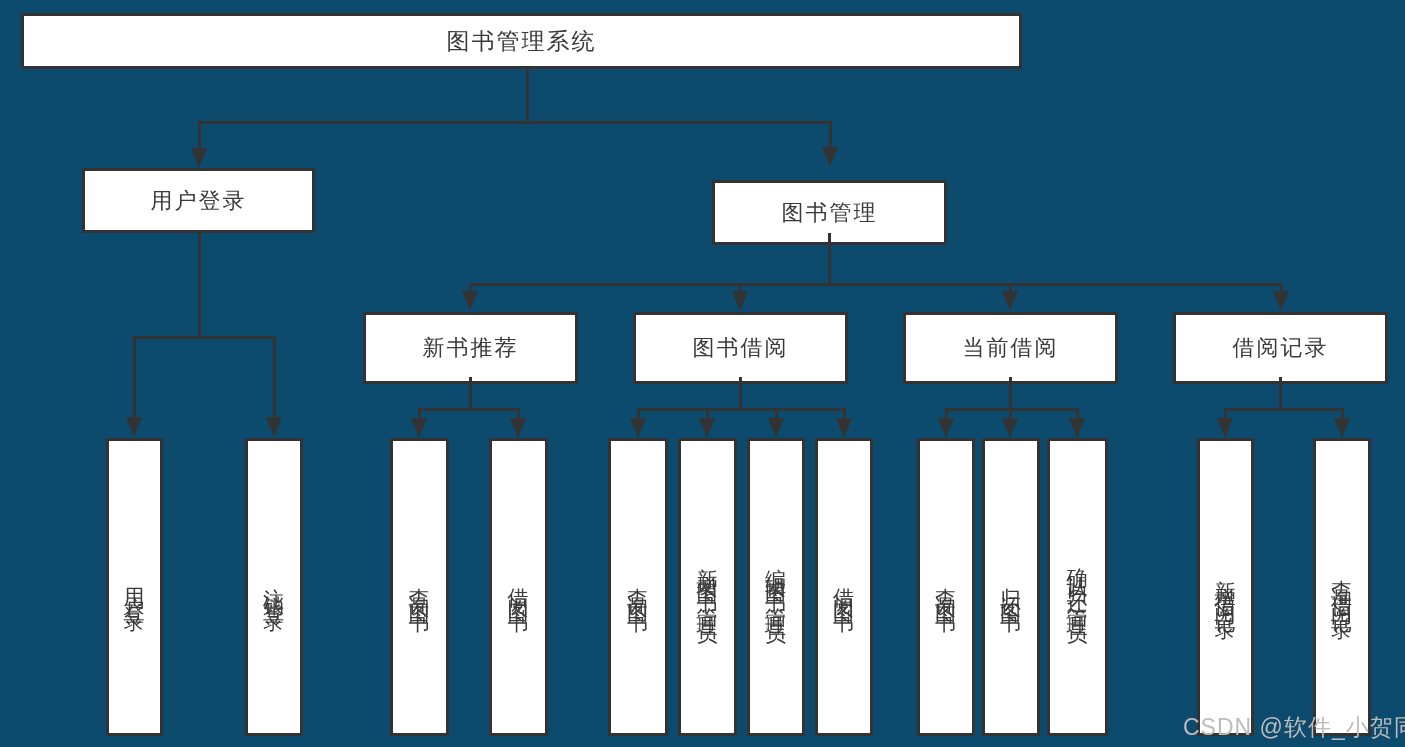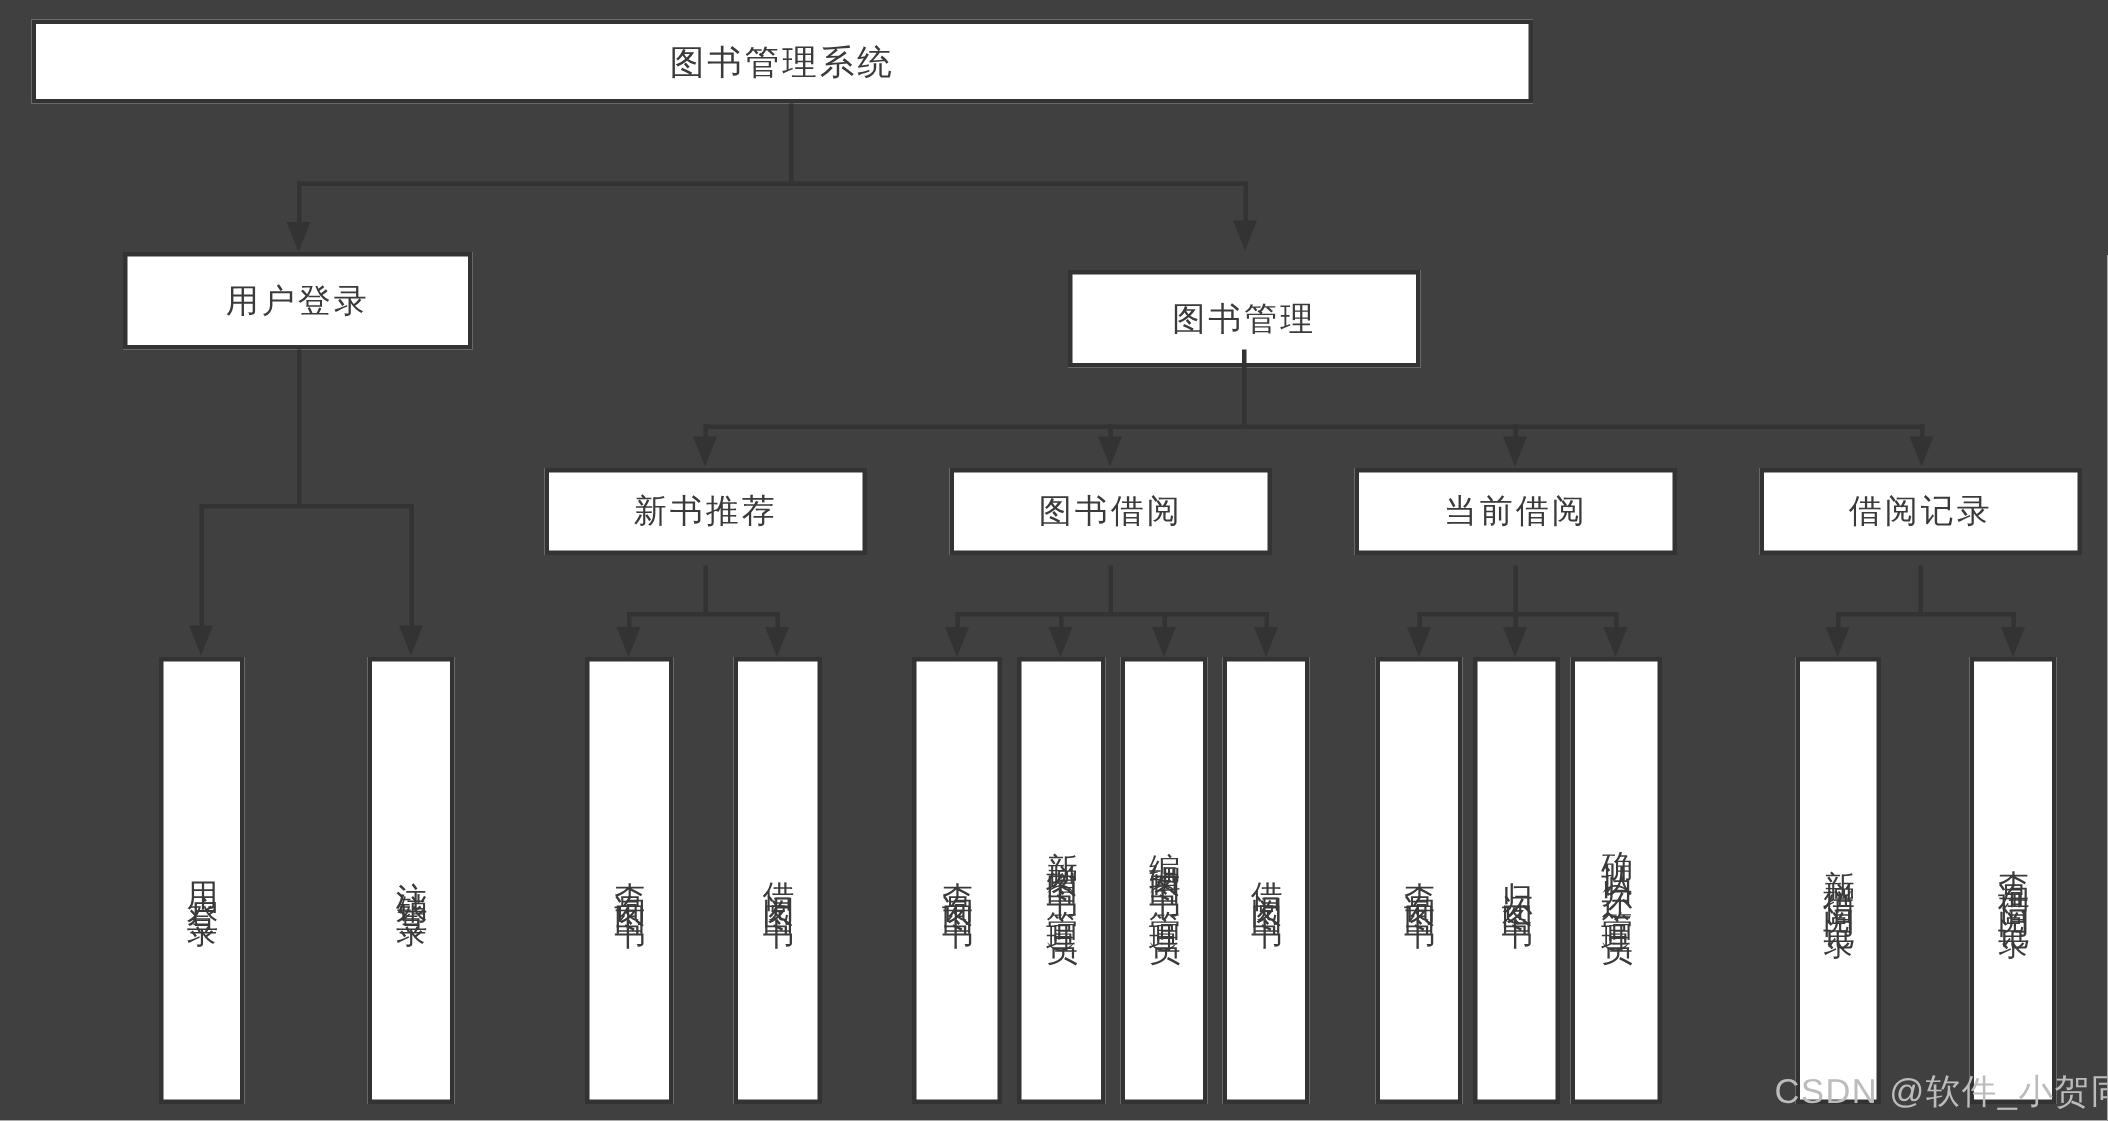--- a/index.html
+++ b/index.html
@@ -3,32 +3,32 @@
 <meta charset="utf-8">
 <style>
   :root{
     --line:#333333;
     --text:#3a3a3a;
     --wm:#bcbcbc;
   }
   html,body{margin:0;padding:0;background:#ffffff;}
   body{font-family:"Liberation Sans", sans-serif;}
   #canvas{
-    position:relative;width:1405px;height:747px;background:#404040;overflow:hidden;
+    position:relative;width:1405px;height:747px;background:#0c4a6e;overflow:hidden;
   }
   .node{
     position:absolute;box-sizing:border-box;background:#ffffff;
     border:3px solid var(--line);
     display:flex;align-items:center;justify-content:center;
     color:var(--text);
   }
   .h-label{font-size:22px;letter-spacing:2px;white-space:nowrap;}
   #root-box .h-label{font-size:23px;}
   .l2{top:168px;height:65px;}
-  .l3{top:312px;width:215px;height:58px;}
+  .l3{top:312px;width:215px;height:72px;}
   .leaf{top:438px;height:298px;}
   .v-label{
     writing-mode:vertical-rl;
     font-size:21px;letter-spacing:8px;line-height:1;
     color:var(--text);white-space:nowrap;
   }
   .vline{position:absolute;width:3px;background:var(--line);}
   .hline{position:absolute;height:3px;background:var(--line);}
   .head{
     position:absolute;width:0;height:0;

